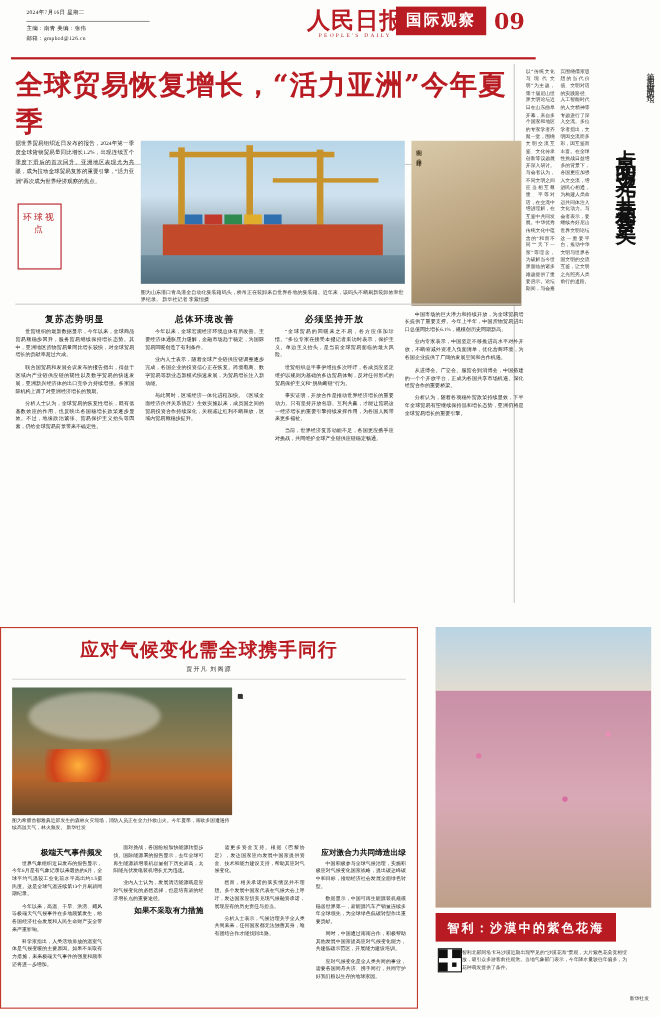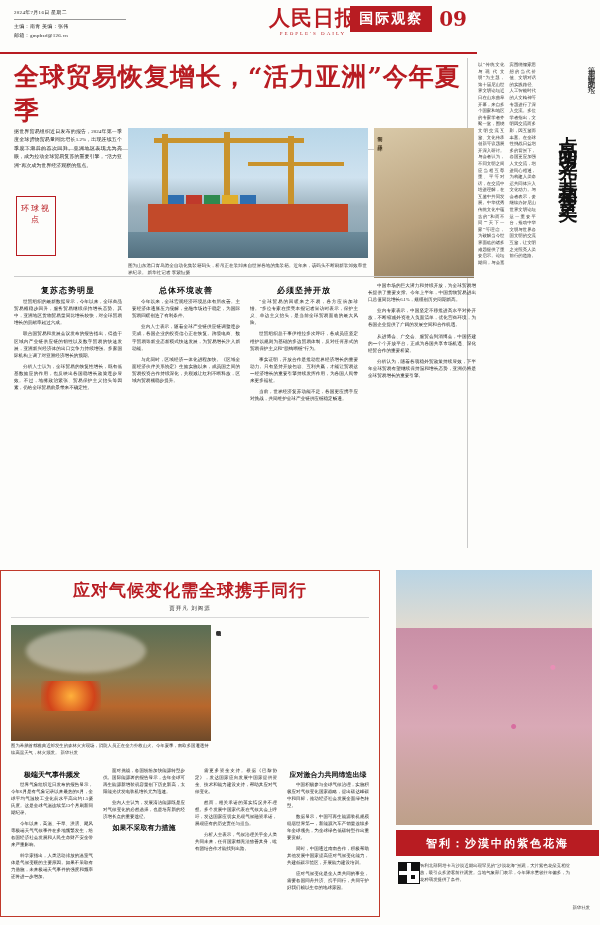--- a/index.html
+++ b/index.html
@@ -1,20 +1,20 @@
 <!DOCTYPE html>
 <html><head>
 <meta charset="utf-8">
 <style>
   html,body{margin:0;padding:0;background:#ffffff;}
   body{width:600px;height:925px;font-family:"Liberation Serif",serif;color:#1a1a1a;overflow:hidden;position:relative;}
   .page{position:absolute;left:0;top:0;width:600px;height:925px;background:#fdfdfb;}
 
   
-  .masthead{position:absolute;left:0;top:0;width:477px;height:52px;border-bottom:2px solid #b81c22;}
+  .masthead{position:absolute;left:10px;top:0;width:477px;height:52px;border-bottom:2px solid #b81c22;}
   .mast-left{position:absolute;left:14px;top:8px;width:120px;font-size:5px;line-height:9px;color:#222;}
   .mast-left .ln{display:block;letter-spacing:.3px;}
   .mast-left .rule{display:block;width:112px;height:1px;background:#999;margin:2px 0;}
   .logo{position:absolute;left:258px;top:6px;width:110px;text-align:center;}
   .logo .big{font-family:"DejaVu Serif",serif;font-weight:bold;font-size:21px;color:#b81c22;letter-spacing:1px;line-height:24px;}
   .logo .sub{font-size:5px;color:#b81c22;letter-spacing:2px;margin-top:1px;}
   .logo-box{position:absolute;left:370px;top:10px;width:24px;height:16px;border:1px solid #b81c22;color:#b81c22;font-size:5px;text-align:center;line-height:16px;}
   .section-tag{position:absolute;right:10px;top:6px;display:flex;align-items:center;gap:7px;}
   .section-tag .redbox{background:#b81c22;color:#fff;font-weight:bold;font-size:14px;padding:4px 9px;letter-spacing:2px;font-family:"DejaVu Serif",serif;}
   .section-tag .pg{color:#b81c22;font-weight:bold;font-size:20px;font-family:"DejaVu Serif",serif;}
@@ -27,21 +27,21 @@
       -webkit-column-count:2;column-count:2;column-gap:5px;writing-mode:horizontal-tb;overflow:hidden;}
 
   
   .hl-wrap{position:absolute;left:14px;top:60px;width:460px;}
   .hl1{font-family:"DejaVu Serif",serif;font-weight:bold;font-size:25px;line-height:34px;color:#b81c22;letter-spacing:1px;}
   .byline{margin-top:7px;font-size:6px;color:#333;letter-spacing:1px;text-align:center;}
   .hl-rule{margin-top:5px;border-top:1px solid #ccc;width:460px;}
 
   
   .lead{position:absolute;left:14px;top:128px;width:108px;font-size:5px;line-height:8.4px;text-align:justify;color:#222;}
-  .stamp{position:absolute;left:16px;top:196px;width:38px;height:52px;border:1.5px solid #b81c22;color:#b81c22;font-size:8px;line-height:11px;text-align:center;padding-top:6px;letter-spacing:2px;}
+  .stamp{position:absolute;left:16px;top:185px;width:38px;height:52px;border:1.5px solid #b81c22;color:#b81c22;font-size:8px;line-height:11px;text-align:center;padding-top:6px;letter-spacing:2px;}
   .photo1{position:absolute;left:128px;top:128px;width:240px;height:130px;background:linear-gradient(#b8d6e8 0%,#cfe2ef 38%,#9fb4c0 60%,#7d9aa8 100%);overflow:hidden;}
   .photo1 .crane{position:absolute;background:#c9932c;}
   .photo1 .water{position:absolute;left:0;bottom:0;width:100%;height:26px;background:linear-gradient(#6d8c9c,#53707f);}
   .photo1 .ship{position:absolute;left:20px;bottom:24px;width:200px;height:30px;background:#c24a2a;}
   .photo1 .stack{position:absolute;bottom:54px;width:16px;height:9px;}
   .capt1{position:absolute;left:128px;top:262px;width:240px;font-size:4.6px;line-height:7px;color:#333;}
   .vphoto{position:absolute;left:374px;top:128px;width:100px;height:150px;background:linear-gradient(160deg,#d9c9a8,#b8a07c 60%,#8d7a5c);}
   .vcapt{position:absolute;left:376px;top:132px;writing-mode:vertical-rl;font-size:5px;color:#3a2d18;letter-spacing:1px;height:140px;}
 
   
@@ -59,31 +59,31 @@
   .hr2{position:absolute;left:10px;top:46px;width:358px;border-top:1px solid #d8d8d8;}
   .photo2{position:absolute;left:10px;top:54px;width:200px;height:116px;background:linear-gradient(#5a6d54,#8e7b4f 45%,#b8672c 70%,#6e4a2a);overflow:hidden;}
   .photo2 .smoke{position:absolute;left:15px;top:4px;width:120px;height:44px;background:rgba(220,215,200,.55);border-radius:50%;filter:blur(2px);}
   .photo2 .fire{position:absolute;left:30px;top:56px;width:60px;height:30px;background:radial-gradient(circle,#ffb13b,#d1431a 70%,rgba(0,0,0,0));}
   .capt2{position:absolute;left:10px;top:172px;width:200px;font-size:4.4px;line-height:6.8px;color:#333;}
   .vcapt2{position:absolute;left:214px;top:56px;writing-mode:vertical-rl;font-size:4.6px;line-height:7px;color:#333;height:112px;}
   .c2cols{position:absolute;left:10px;top:196px;width:358px;height:142px;}
   .c2col{position:absolute;top:0;width:82px;height:142px;font-size:4.5px;line-height:7px;text-align:justify;color:#222;overflow:hidden;}
   .c2col.a{left:0;} .c2col.b{left:92px;} .c2col.c{left:184px;} .c2col.d{left:276px;}
   .c2col p{margin:0 0 4px;text-indent:9px;}
-  .sub-h2{font-family:"DejaVu Serif",serif;font-weight:bold;font-size:7px;text-align:center;margin:4px 0 3px;color:#111;}
+  .sub-h2{font-family:"DejaVu Serif",serif;font-weight:bold;font-size:7px;text-align:right;margin:4px 0 3px;color:#111;}
 
   
   .photo3{position:absolute;left:396px;top:570px;width:196px;height:255px;background:linear-gradient(#cfe0ea 0%,#dcd0c0 28%,#c78fa8 48%,#d6a3b4 70%,#c4a184 100%);overflow:hidden;}
   .photo3 .sky{position:absolute;left:0;top:0;width:100%;height:60px;background:linear-gradient(#b9d4e4,#e3dcd0);}
   .photo3 .flowers{position:absolute;left:0;top:58px;width:100%;height:197px;background:
      radial-gradient(circle at 20% 30%, #e07ba8 2px, rgba(0,0,0,0) 3px),
      radial-gradient(circle at 60% 50%, #d76ea0 2px, rgba(0,0,0,0) 3px),
      radial-gradient(circle at 80% 20%, #e98fb6 2px, rgba(0,0,0,0) 3px),
      linear-gradient(#c98fa6,#d9a9b6 50%,#bda089);}
-  .f3cap-box{position:absolute;left:396px;top:830px;width:203px;height:26px;background:#b81c22;color:#fff;display:flex;align-items:center;justify-content:center;font-family:"DejaVu Serif",serif;font-weight:bold;font-size:11px;letter-spacing:2px;}
+  .f3cap-box{position:absolute;left:396px;top:830px;width:164px;height:26px;background:#b81c22;color:#fff;display:flex;align-items:center;justify-content:center;font-family:"DejaVu Serif",serif;font-weight:bold;font-size:11px;letter-spacing:2px;}
   .f3text{position:absolute;left:420px;top:862px;width:150px;font-size:4.4px;line-height:7px;color:#333;text-align:justify;}
   .qr{position:absolute;left:398px;top:862px;width:20px;height:20px;background:
       linear-gradient(#111,#111) 0 0/8px 8px no-repeat,
       linear-gradient(#111,#111) 12px 0/8px 8px no-repeat,
       linear-gradient(#111,#111) 0 12px/8px 8px no-repeat,
       linear-gradient(#111,#111) 12px 12px/4px 4px no-repeat;
       background-color:#fff;border:1px solid #111;}
   .f3sign{position:absolute;right:10px;top:905px;font-size:4.4px;color:#333;}
 </style>
 </head>

